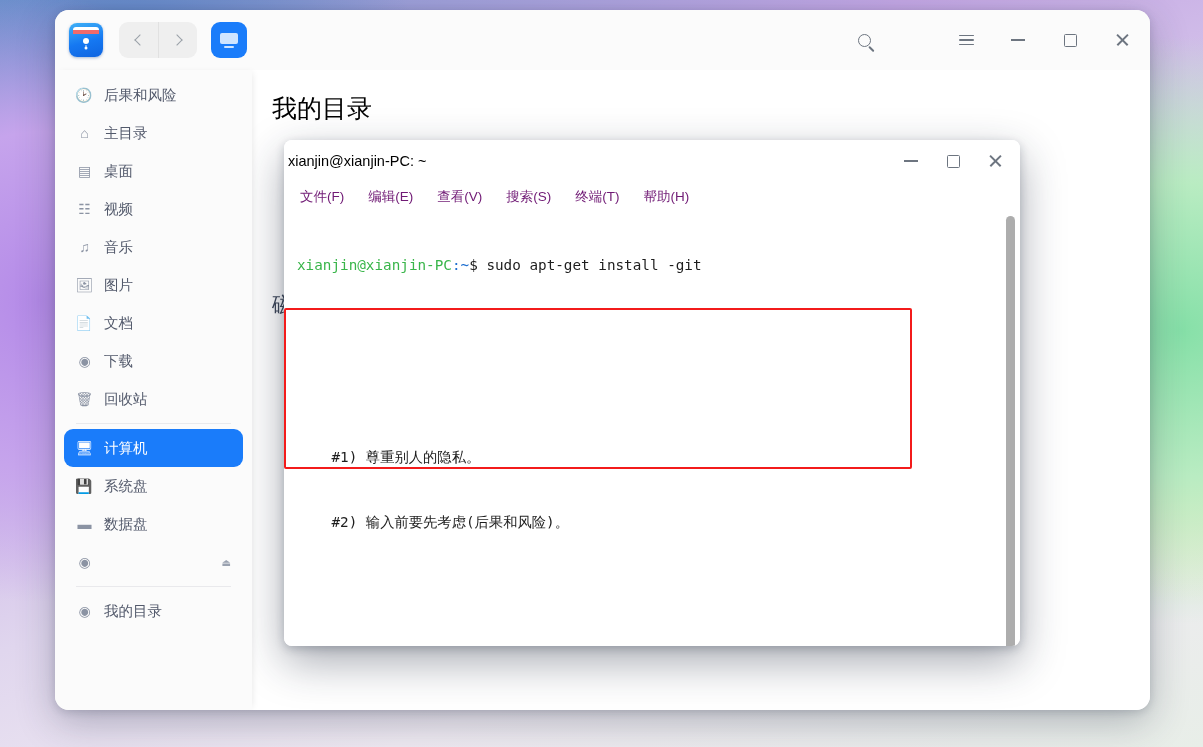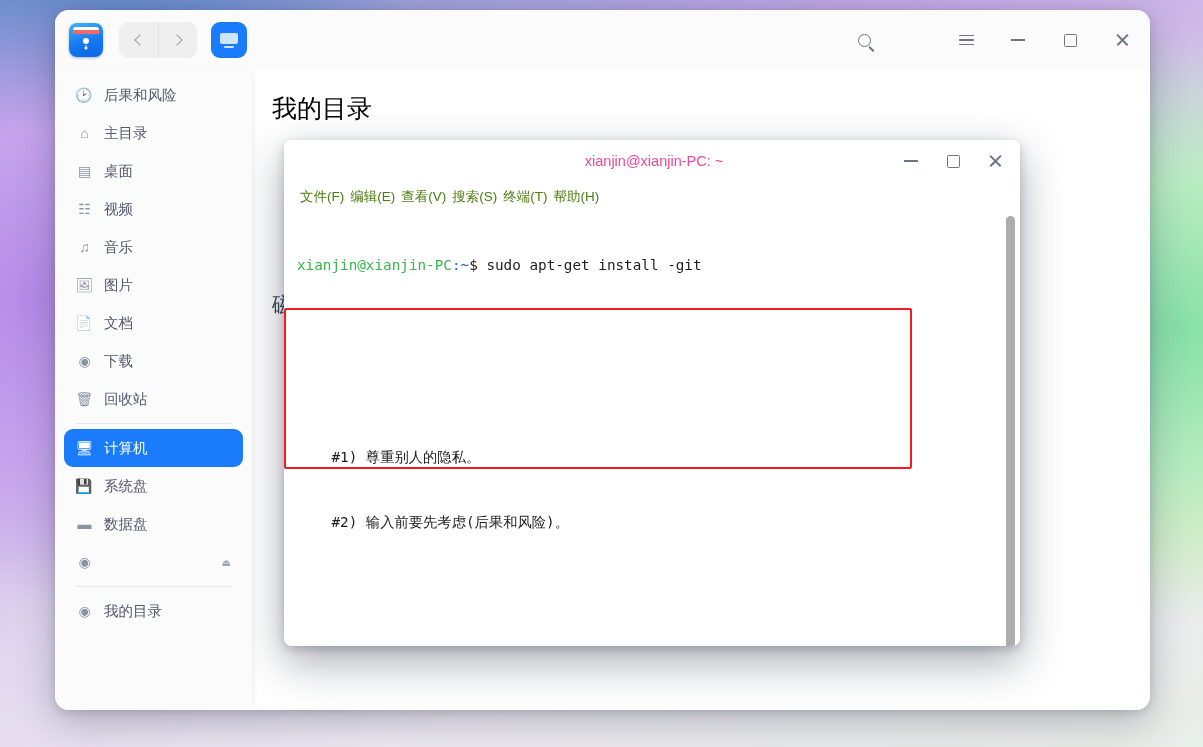--- a/index.html
+++ b/index.html
@@ -100,28 +100,28 @@
   
   #term {
     position: absolute; left: 284px; top: 140px; width: 736px; height: 506px;
     background: #fff; border-radius: 8px; overflow: hidden;
     box-shadow: 0 16px 44px rgba(25,35,55,.38), 0 3px 10px rgba(25,35,55,.22);
   }
   #term-title {
     height: 42px; display: flex; align-items: center; position: relative; background: #fff;
   }
   #term-title .tt {
-    position: absolute; left: 4px; right: 0; text-align: center;
-    font-size: 14.5px; color: #ec4899;
+    position: absolute; left: 4px; right: 0; 
+    font-size: 14.5px; color: #000000;
   }
   #term-title .wctrls { margin-left: auto; display: flex; padding-right: 4px; z-index: 2; }
   #term-title .wc { width: 42px; height: 36px; display: flex; align-items: center; justify-content: center; }
   #term-menu {
-    height: 30px; display: flex; align-items: center; gap: 6px; padding-left: 16px;
-    font-size: 13.5px; color: #4d7c0f; background: #fff;
+    height: 30px; display: flex; align-items: center; gap: 24px; padding-left: 16px;
+    font-size: 13.5px; color: #701a75; background: #fff;
   }
   #term-screen {
     position: absolute; left: 0; right: 0; top: 72px; bottom: 0;
     background: #fff; padding: 0 0 0 1px;
     font-family: "DejaVu Sans Mono", "Liberation Mono", monospace;
     font-size: 14.3px; line-height: 21.4px; white-space: pre; color: #1e1e1e;
   }
   #term-screen .ln { padding-left: 12px; }
   .gr { color: #39b54a; }
   .bl { color: #1f6fd0; }

